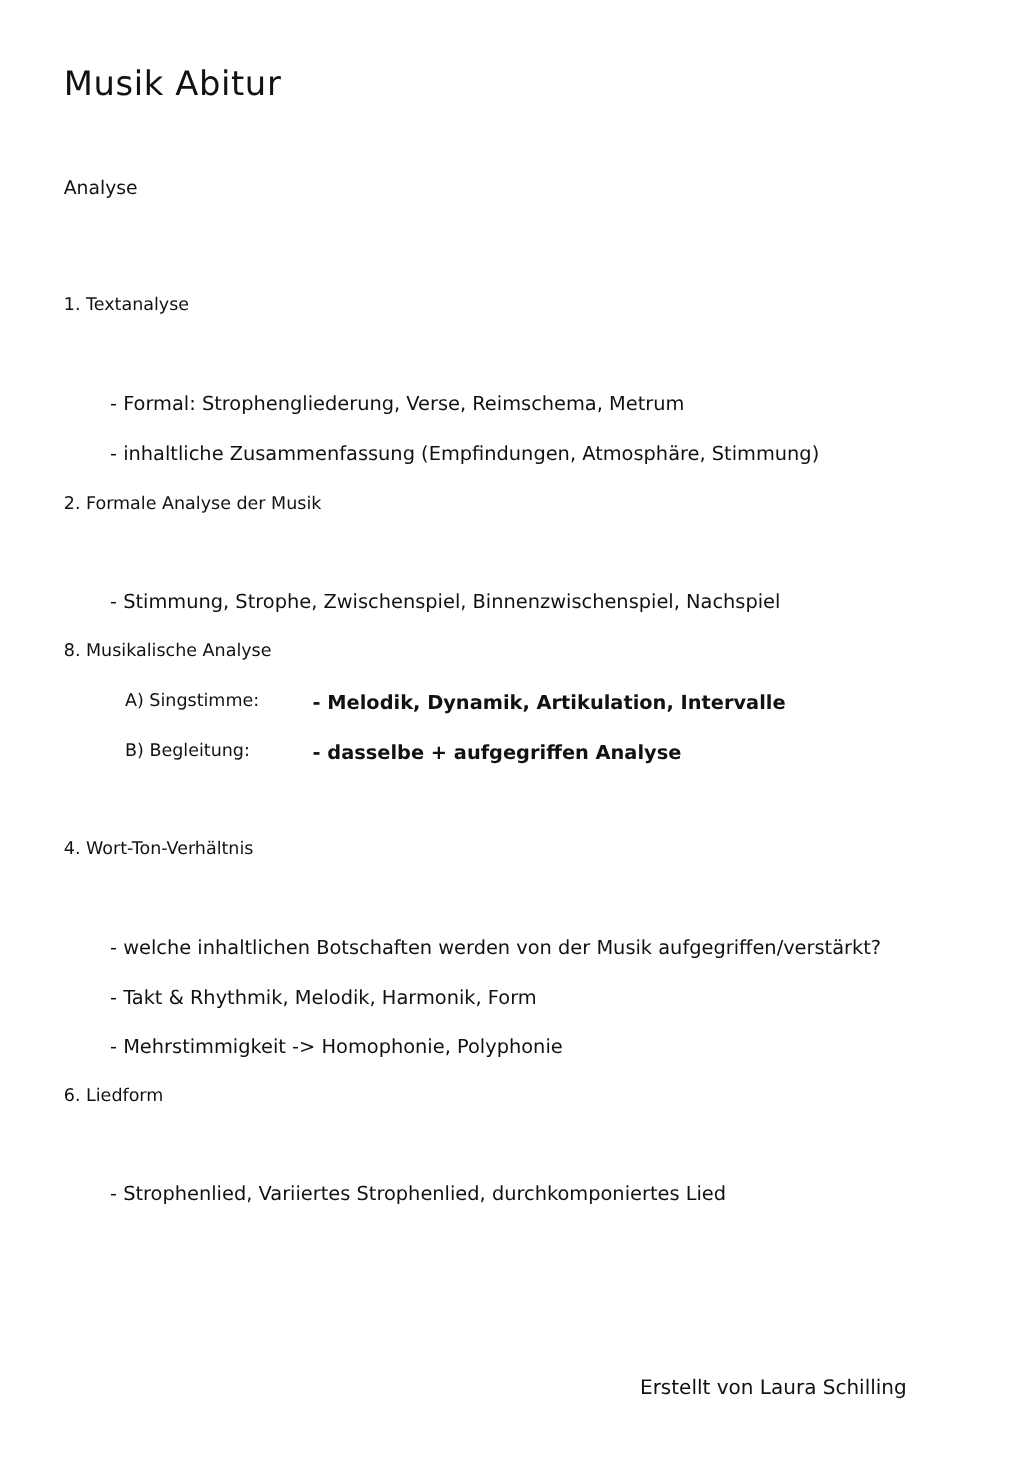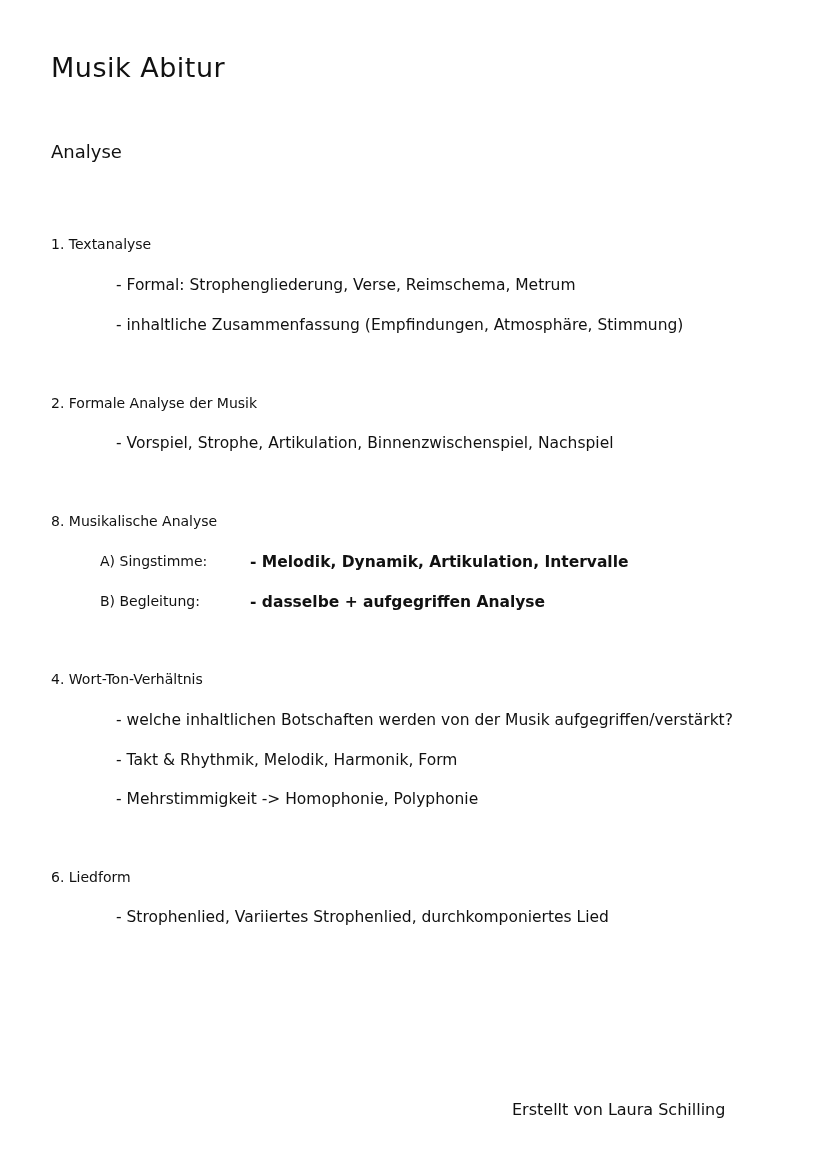--- a/index.html
+++ b/index.html
@@ -2,40 +2,40 @@
 <html><head>
   <meta charset="utf-8">
   <style>
     html, body { margin: 0; padding: 0; background: #ffffff; }
     body {
       width: 828px; height: 1171px; position: relative; overflow: hidden;
       font-family: "DejaVu Sans", sans-serif; color: #111111;
     }
     .abs { position: absolute; white-space: nowrap; }
     .title { left: 51px; top: 52px; font-size: 27px; letter-spacing: 0.5px; }
-    .subtitle { left: 51px; top: 141px; font-size: 18px; }
+    .subtitle { left: 51px; top: 141px; font-size: 15px; }
     .heading { left: 51px; font-size: 14px; }
-    .item { left: 116px; font-size: 15.5px; }
+    .item { left: 88px; font-size: 15.5px; margin-top: 38px; }
     .label { left: 100px; font-size: 14px; }
     .labelval { left: 250px; font-size: 15.5px; font-weight: bold; }
     .footer { left: 512px; top: 1100px; font-size: 16px; }
   </style>
 </head>
 <body>
 
 <div>
   <div class="abs title">Musik Abitur</div>
   <div class="abs subtitle">Analyse</div>
 
   <div class="abs heading" style="top:236px">1. Textanalyse</div>
   <div class="abs item" style="top:276px">- Formal: Strophengliederung, Verse, Reimschema, Metrum</div>
   <div class="abs item" style="top:316px">- inhaltliche Zusammenfassung (Empfindungen, Atmosphäre, Stimmung)</div>
 
   <div class="abs heading" style="top:395px">2. Formale Analyse der Musik</div>
-  <div class="abs item" style="top:434px">- Vorspiel, Strophe, Artikulation, Binnenzwischenspiel, Nachspiel</div>
+  <div class="abs item" style="top:434px">- Stimmung, Strophe, Zwischenspiel, Binnenzwischenspiel, Nachspiel</div>
 
   <div class="abs heading" style="top:513px">8. Musikalische Analyse</div>
   <div class="abs label" style="top:553px">A) Singstimme:</div>
   <div class="abs labelval" style="top:553px">- Melodik, Dynamik, Artikulation, Intervalle</div>
   <div class="abs label" style="top:593px">B) Begleitung:</div>
   <div class="abs labelval" style="top:593px">- dasselbe + aufgegriffen Analyse</div>
 
   <div class="abs heading" style="top:671px">4. Wort-Ton-Verhältnis</div>
   <div class="abs item" style="top:711px">- welche inhaltlichen Botschaften werden von der Musik aufgegriffen/verstärkt?</div>
   <div class="abs item" style="top:751px">- Takt &amp; Rhythmik, Melodik, Harmonik, Form</div>

